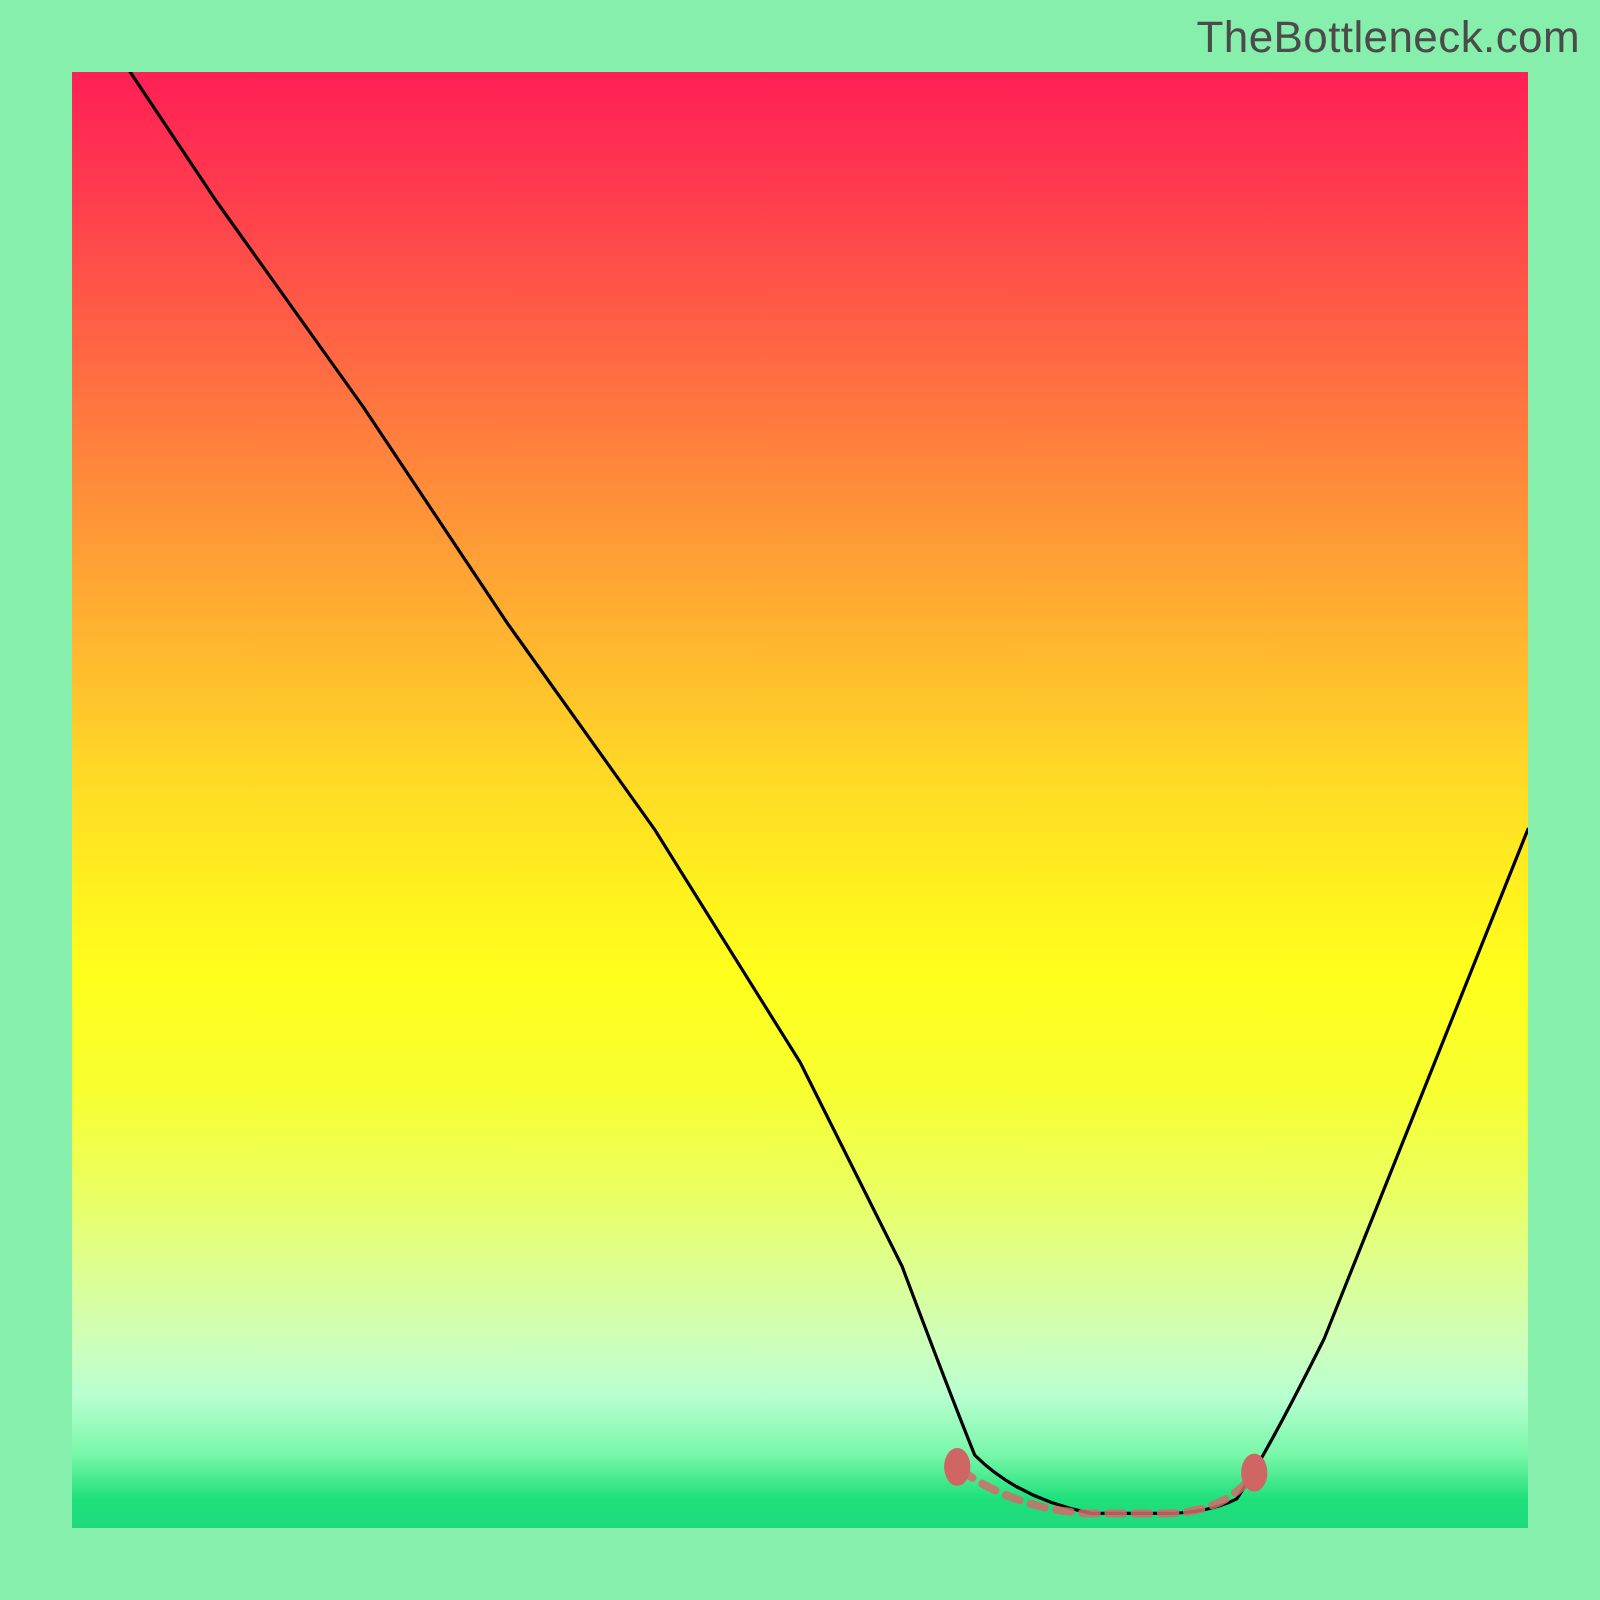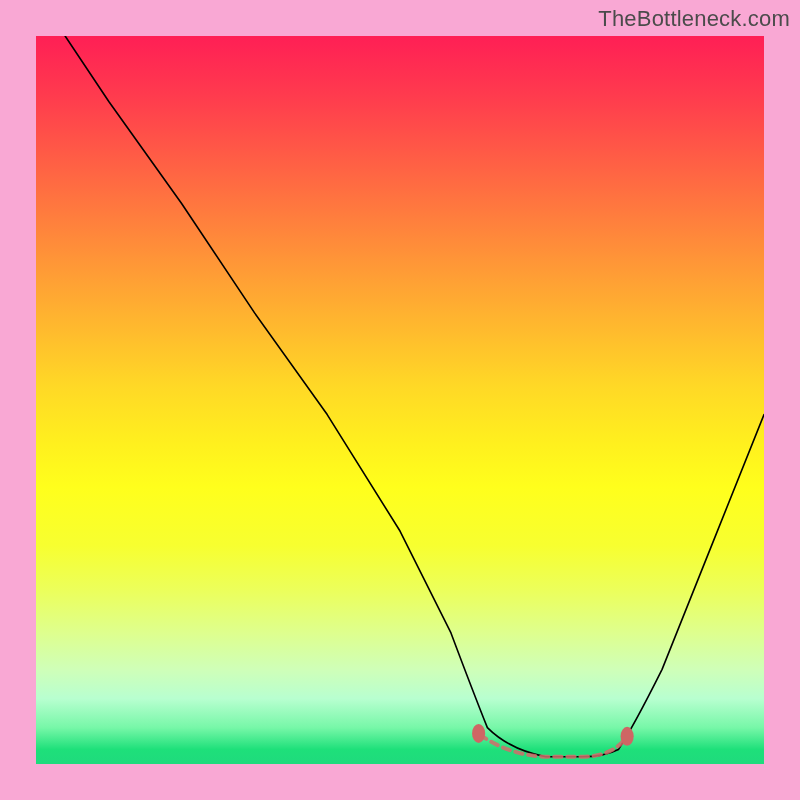--- a/index.html
+++ b/index.html
@@ -1,19 +1,19 @@
 <!DOCTYPE html>
 <html><head>
 <meta charset="utf-8">
 <style>
   * { margin: 0; padding: 0; box-sizing: border-box; }
   html, body { width: 800px; height: 800px; overflow: hidden; background: #000; }
   .outer {
     width: 800px; height: 800px;
-    background: #f9a8d4;
+    background: #86efac;
     position: relative;
   }
   .watermark {
     position: absolute;
     top: 6px; right: 10px;
     font-family: Arial, Helvetica, sans-serif;
     font-size: 22px;
     color: #4b4b4b;
     font-weight: 500;
     letter-spacing: 0.2px;

